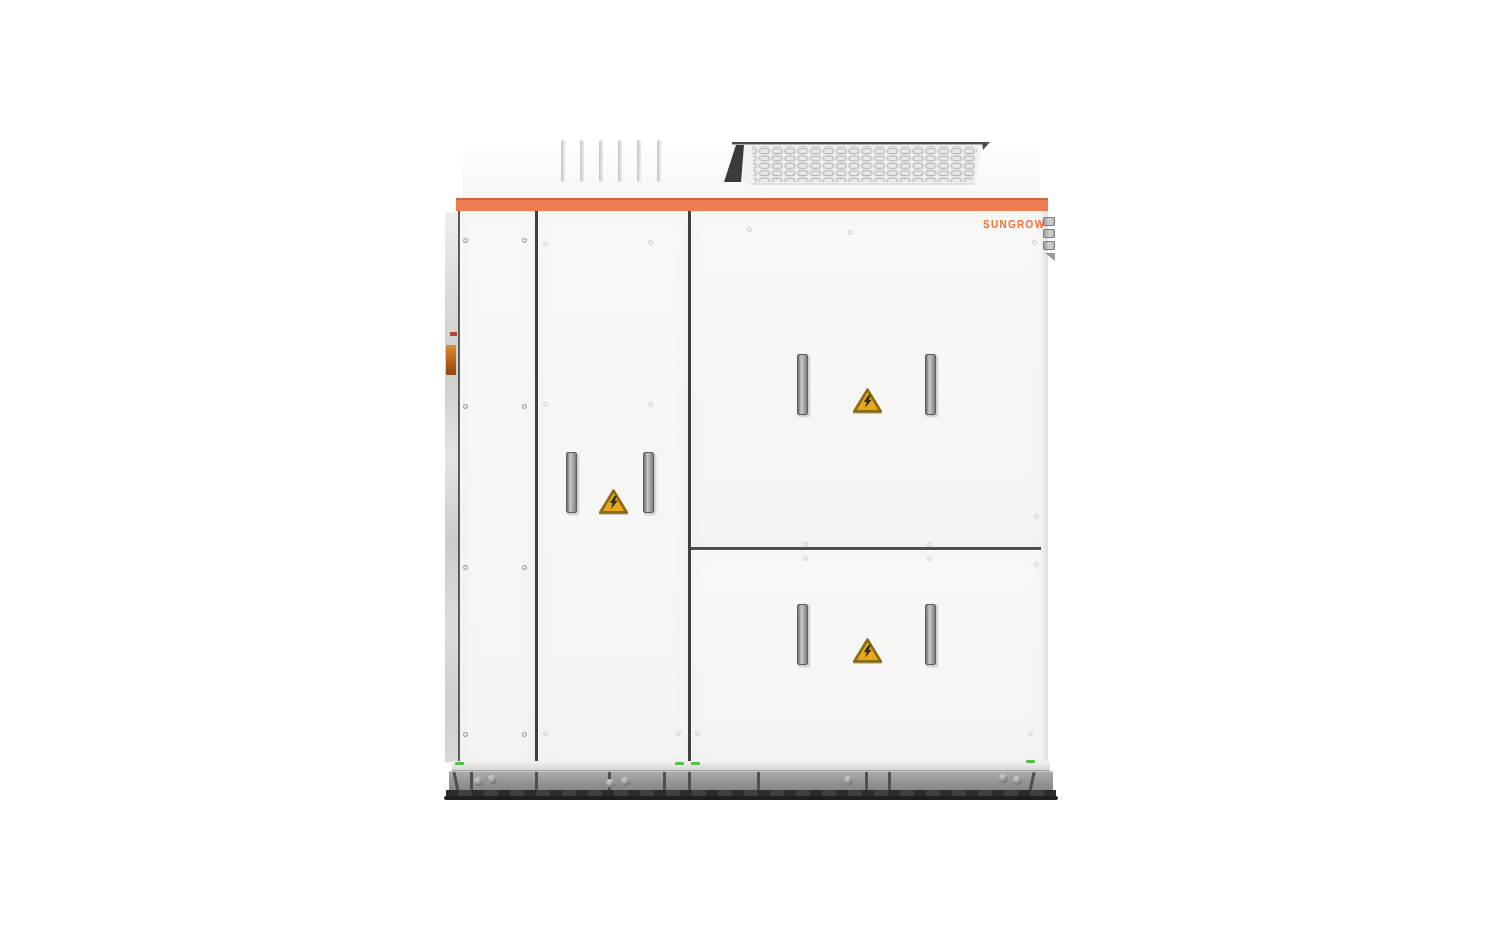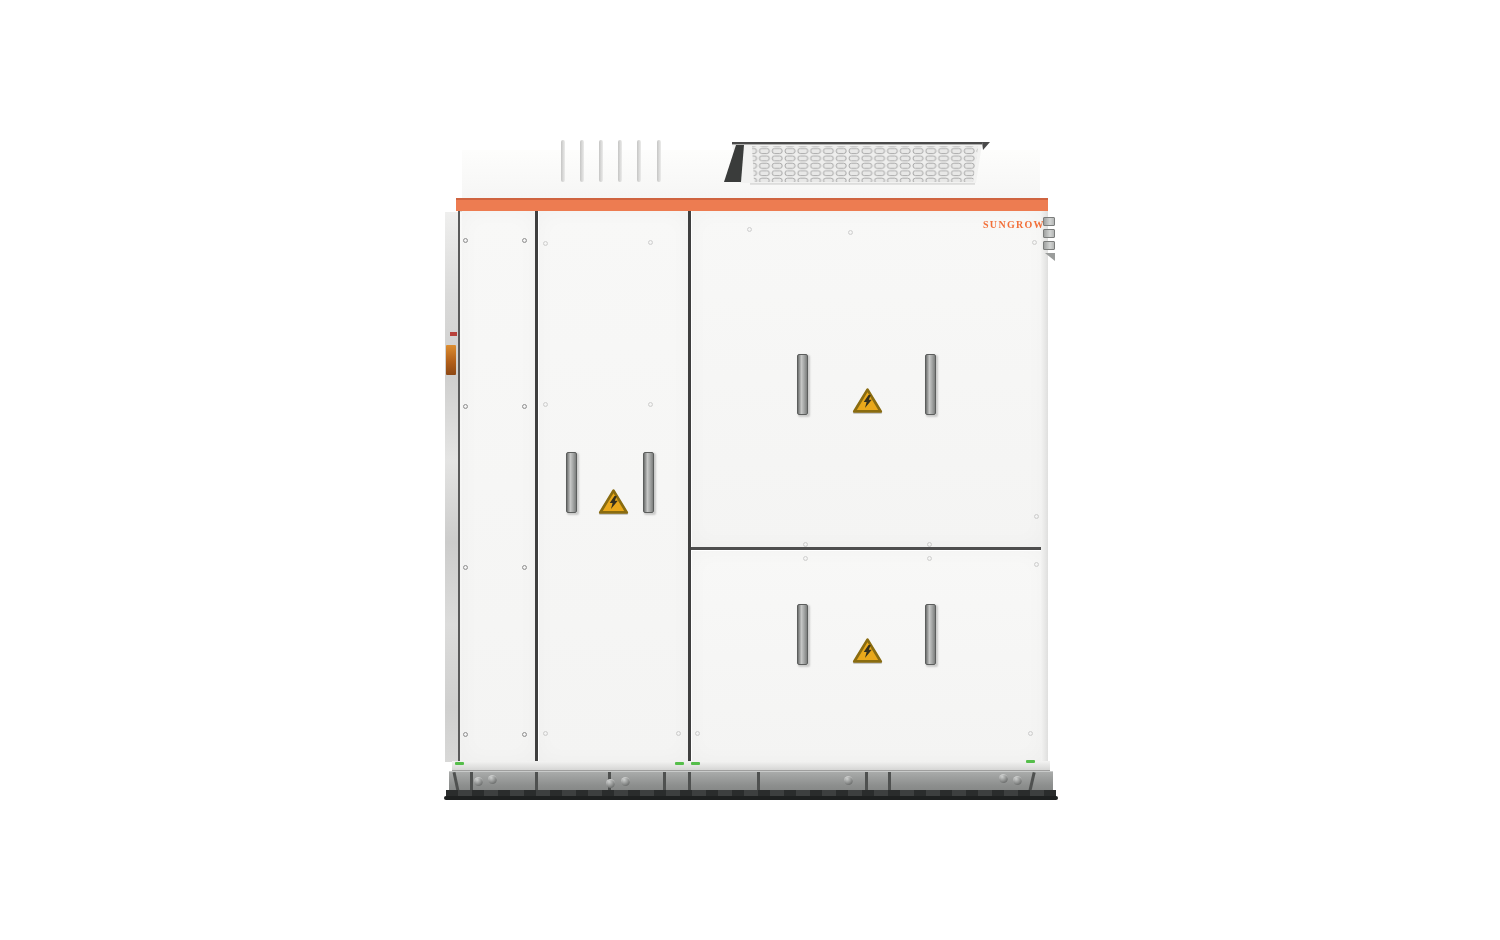--- a/index.html
+++ b/index.html
@@ -1,17 +1,17 @@
 <!DOCTYPE html>
 <html style="--accent_orange: #ED7C51; --brand_orange: #F2703A; --warning_yellow: #E9A81B; --warning_border: #8a6c10; --indicator_green: #55BE4A;"><head>
 <meta charset="utf-8">
 <style>
   html,body{margin:0;padding:0;background:#ffffff;}
   .stage{position:relative;width:1500px;height:940px;background:#ffffff;overflow:hidden;
-         font-family:Liberation Serif, serif;}
+         font-family:Liberation Sans, sans-serif;}
   .abs{position:absolute;}
 
   
   .roof{left:462px;top:150px;width:578px;height:48px;
         background:linear-gradient(180deg,#fdfdfc,#f6f6f5);}
   .slat{position:absolute;top:140px;width:4px;height:42px;border-radius:2px;
         background:linear-gradient(90deg,#c5c5c4,#ececeb);}
   .grille{left:720px;top:140px;}
 
   

